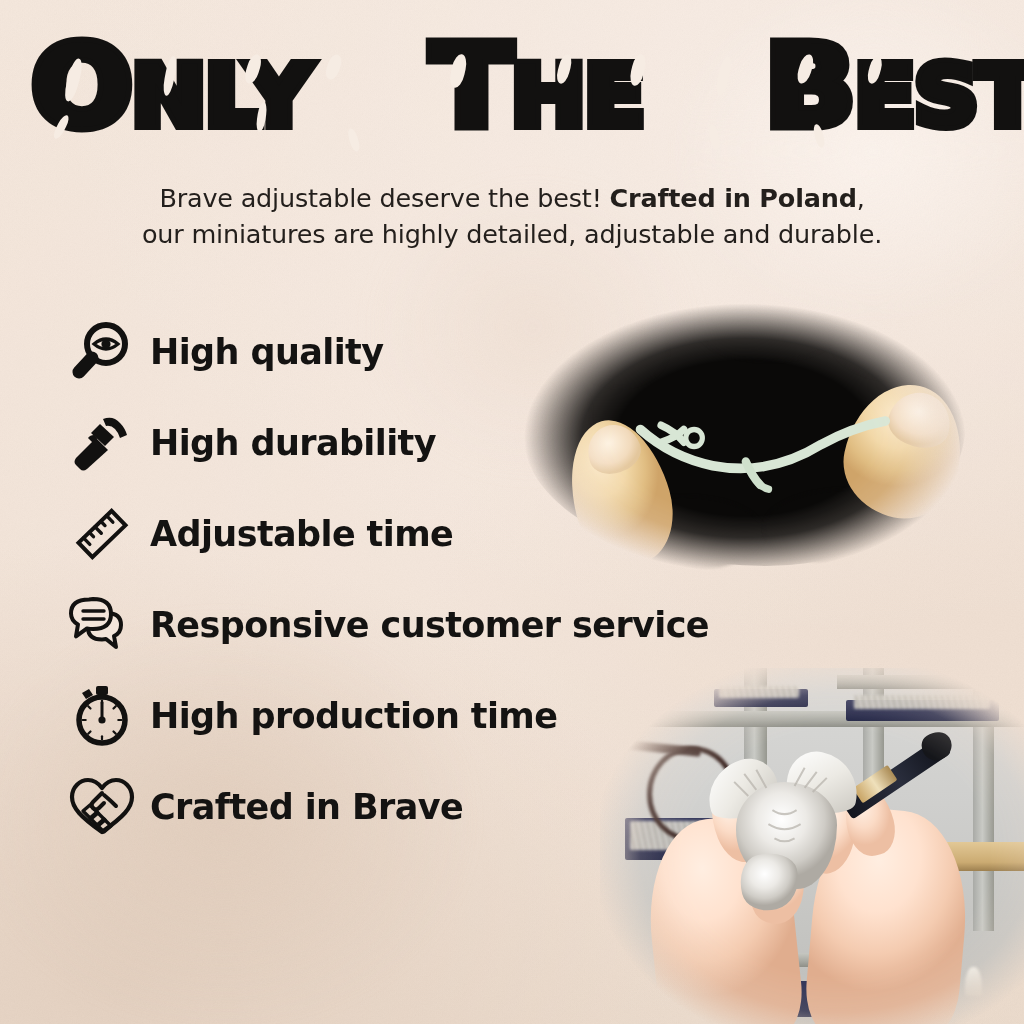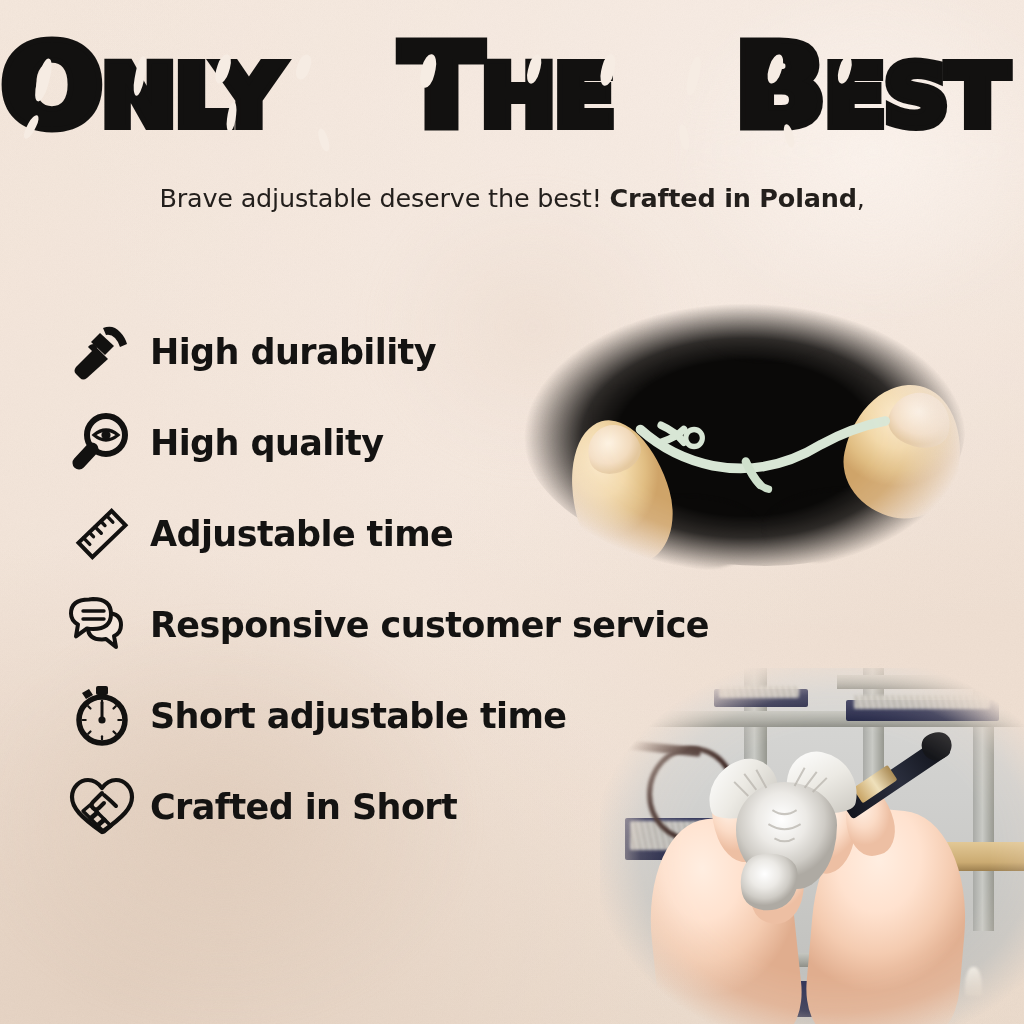--- a/index.html
+++ b/index.html
@@ -56,21 +56,21 @@
     inset: 0;
     opacity: .30;
     mix-blend-mode: multiply;
   }
 
   
   .headline-wrap {
     position: absolute;
     left: 0; right: 16px;
     top: 32px;
-    text-align: center;
+    text-align: right;
     text-decoration: underline;
   }
   .headline {
     display: inline-block;
     position: relative;
     font-family: "DejaVu Sans", sans-serif;
     font-weight: 700;
     font-size: 112px;
     line-height: .98;
     letter-spacing: -1px;
@@ -329,52 +329,53 @@
       <span class="gloss" style="left:739px; top:92px; width:8px;   height:24px; transform:rotate(-14deg);"></span>
       <span class="gloss" style="left:790px; top:24px; width:11px;  height:28px; transform:rotate(14deg);"></span>
     </div>
   </div>
 
   <div class="subtitle">
     <div>
       <span>Brave adjustable deserve the best!</span>
       <b>Crafted in Poland</b><span>,</span>
     </div>
+    <div>our miniatures are highly detailed, adjustable and durable.</div>
   </div>
 
   <div class="features">
+
+    <div class="feature-row">
+      <span class="feature-icon">
+        <svg width="64" height="64" viewBox="0 0 64 64">
+          <g fill="none" stroke="#121110" stroke-width="6" stroke-linecap="round">
+            <circle cx="36" cy="24" r="19"></circle>
+            <path d="M22 38 L9 52" stroke-width="13"></path>
+          </g>
+          <g fill="none" stroke="#121110" stroke-width="3.2">
+            <path d="M24 24 q12 -10 24 0 q-12 10 -24 0 z"></path>
+          </g>
+          <circle cx="36" cy="24" r="4.6" fill="#121110"></circle>
+        </svg>
+      </span>
+      <span class="feature-label">High quality</span>
+    </div>
 
     <div class="feature-row">
       <span class="feature-icon">
         <svg width="64" height="64" viewBox="0 0 64 64">
           <g fill="#121110">
             <path d="M33 8 q10 -4 17 4 q5 5 7 12 l-7 3 q-2 -6 -5 -9 q-4 -4 -9 -3 z"></path>
             <path d="M30 13 l14 13 -9 9 -14 -13 z"></path>
             <path d="M24 24 q-4 0 -6 3 l6 6 q3 -3 3 -6 z"></path>
             <path d="M26 27 L38 39 L17 58 q-4 3 -7 0 l-4 -4 q-3 -3 0 -7 z"></path>
           </g>
         </svg>
       </span>
       <span class="feature-label">High durability</span>
-    </div>
-
-    <div class="feature-row">
-      <span class="feature-icon">
-        <svg width="64" height="64" viewBox="0 0 64 64">
-          <g fill="none" stroke="#121110" stroke-width="6" stroke-linecap="round">
-            <circle cx="36" cy="24" r="19"></circle>
-            <path d="M22 38 L9 52" stroke-width="13"></path>
-          </g>
-          <g fill="none" stroke="#121110" stroke-width="3.2">
-            <path d="M24 24 q12 -10 24 0 q-12 10 -24 0 z"></path>
-          </g>
-          <circle cx="36" cy="24" r="4.6" fill="#121110"></circle>
-        </svg>
-      </span>
-      <span class="feature-label">High quality</span>
     </div>
 
     <div class="feature-row">
       <span class="feature-icon">
         <svg width="64" height="64" viewBox="0 0 64 64">
           <g transform="rotate(-44 32 32)">
             <rect x="9" y="22" width="46" height="20" fill="none" stroke="#121110" stroke-width="4"></rect>
             <g stroke="#121110" stroke-width="3.4" stroke-linecap="round">
               <path d="M16 22 v9"></path>
               <path d="M24 22 v6"></path>
@@ -420,37 +421,37 @@
             <path d="M45.8 49.8 l-2.3 -2.3"></path>
             <path d="M32 55.5 v-3.2"></path>
             <path d="M18.2 49.8 l2.3 -2.3"></path>
             <path d="M12.5 36 h3.2"></path>
             <path d="M18.2 22.2 l2.3 2.3"></path>
           </g>
           <path d="M32 36 V18.5" stroke="#121110" stroke-width="3" stroke-linecap="round"></path>
           <circle cx="32" cy="36" r="3.6" fill="#121110"></circle>
         </svg>
       </span>
-      <span class="feature-label">Short adjustable time</span>
+      <span class="feature-label">High production time</span>
     </div>
 
     <div class="feature-row">
       <span class="feature-icon">
         <svg width="66" height="64" viewBox="0 0 66 64">
           <path d="M33 57 C12 42 3 33 3 22 C3 12 11 5 19 5 C25 5 30 9 33 13 C36 9 41 5 47 5 C55 5 63 12 63 22 C63 33 54 42 33 57 Z" fill="none" stroke="#121110" stroke-width="4.2" stroke-linejoin="round"></path>
           <path d="M33 18 q-5 5 -9 9 q-3 3 0 6 q3 3 6 0 l5 -5" fill="none" stroke="#121110" stroke-width="4" stroke-linecap="round" stroke-linejoin="round"></path>
           <path d="M35 20 q6 5 12 11" fill="none" stroke="#121110" stroke-width="4" stroke-linecap="round"></path>
           <g fill="none" stroke="#121110" stroke-width="3.4" stroke-linejoin="round">
             <path d="M14 36 l7 -6 l8 8 l-7 6 z"></path>
             <path d="M21 43 l7 -6 l8 8 l-7 6 z"></path>
             <path d="M28 50 l7 -6 l7 7 l-7 6 z"></path>
           </g>
         </svg>
       </span>
-      <span class="feature-label">Crafted in Short</span>
+      <span class="feature-label">Crafted in Brave</span>
     </div>
   </div>
 
   <div class="photo" id="photo-top">
     <div class="torn-top">
 
       <div class="black-blob"></div>
 
       <div class="blob-rough soft-blur" style="left:2%;  top:28%; width:16%; height:30%;"></div>
       <div class="blob-rough soft-blur" style="left:14%; top:10%; width:20%; height:24%;"></div>

